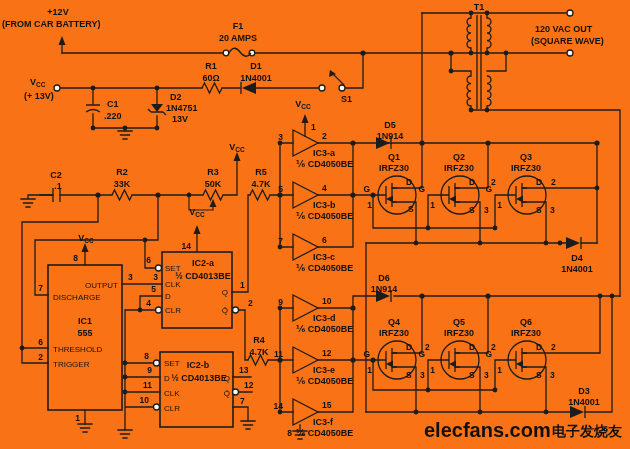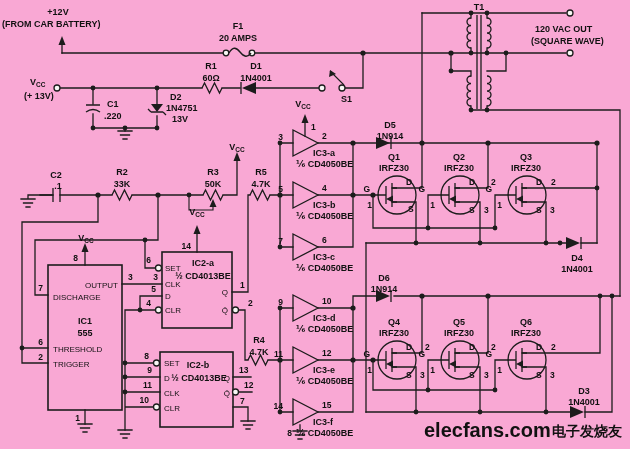--- a/index.html
+++ b/index.html
@@ -1,16 +1,16 @@
 <!DOCTYPE html>
 <html><head>
 <meta charset="utf-8">
 <style>
   html,body{margin:0;padding:0;background:#e8e8e6;}
-  #canvas{position:relative;width:630px;height:449px;background:#f9a8d4;overflow:hidden;}
+  #canvas{position:relative;width:630px;height:449px;background:#f97316;overflow:hidden;}
   svg{position:absolute;left:0;top:0;}
   text{font-family:"Liberation Sans","DejaVu Sans",sans-serif;fill:#111;}
   .lbl{font-size:9px;font-weight:700;}
   .pin{font-size:8.5px;font-weight:700;}
   .inner{font-size:8px;font-weight:400;}
   .note{font-size:9px;font-weight:700;}
   .wm-en{font-size:20px;font-weight:700;}
   .wm-cn{font-size:14px;font-weight:700;}
   .w{stroke:#1c1c1c;stroke-width:1.3;fill:none;stroke-linecap:square;}
   .w2{stroke:#1c1c1c;stroke-width:1.1;fill:none;}

